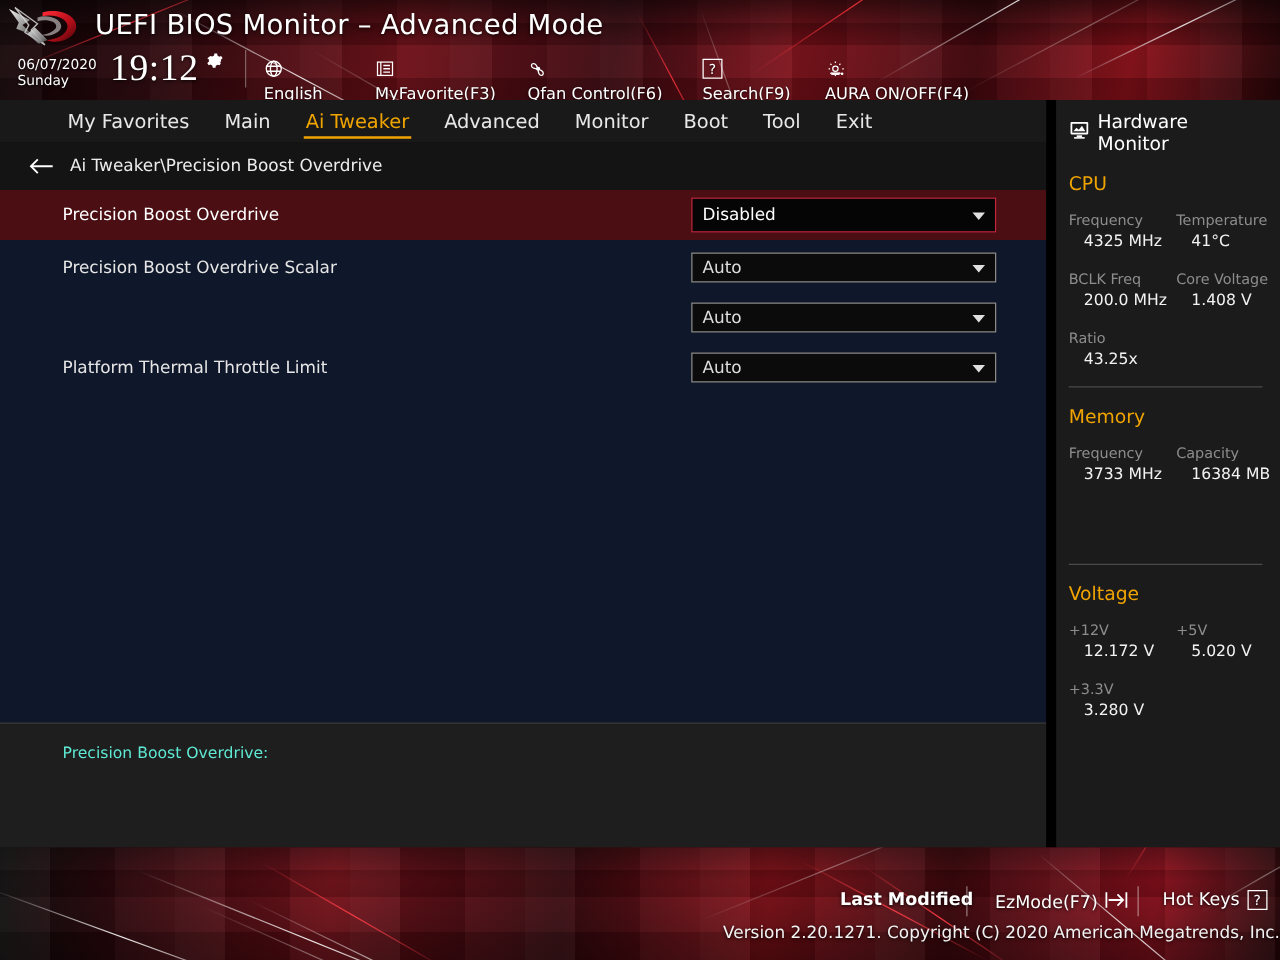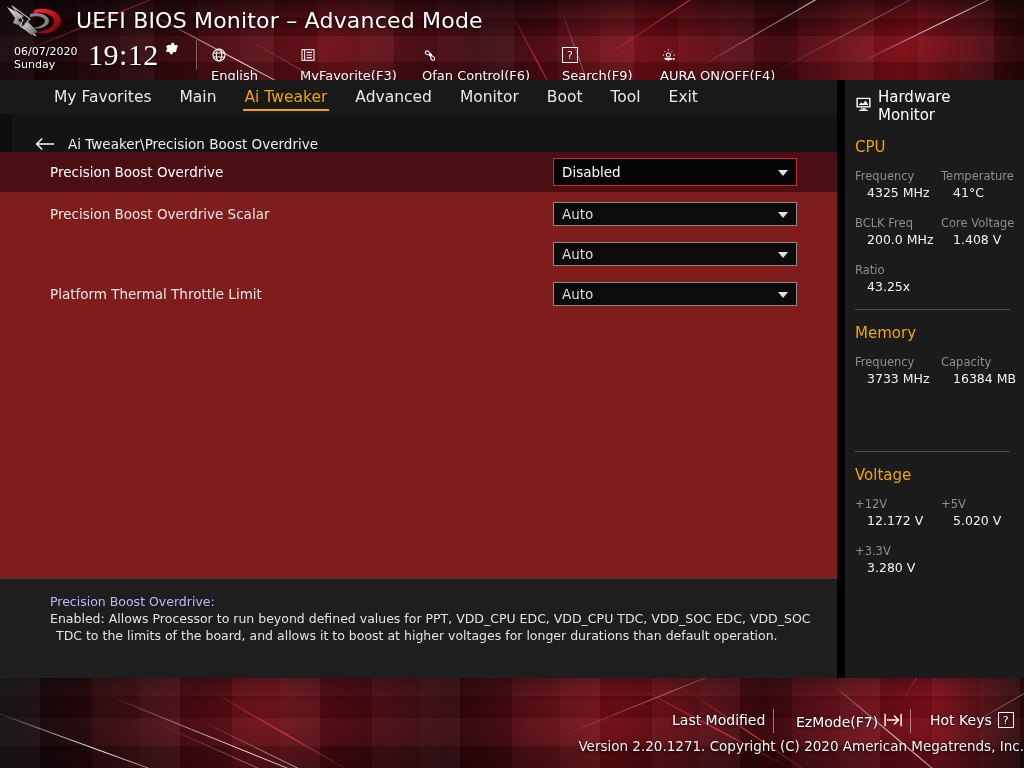--- a/index.html
+++ b/index.html
@@ -140,37 +140,37 @@
     content: "";
     position: absolute;
     left: 12px; right: 12px; bottom: 3px;
     height: 2px;
     background: #f0a400;
   }
 
   
   .crumbbar {
     position: absolute;
-    left: 12px; top: 114px;
+    left: 0; top: 114px;
     width: 837px; height: 38px;
     background: #141414;
     display: flex;
-    align-items: flex-end;
+    align-items: center;
     padding-left: 22px;
     gap: 12px;
   }
   .back-arrow { width: 22px; height: 16px; flex: none; }
   .crumbtext { color: #ededed; font-size: 13.5px; white-space: nowrap; }
 
   
   .main {
     position: absolute;
     left: 0; top: 152px;
     width: 837px; height: 426px;
-    background: #7f1d1d;
+    background: #0f172a;
   }
   .row {
     position: relative;
     height: 40px;
     display: flex;
     align-items: center;
   }
   .row.selected { background: #4a0e13; }
   .row .label {
     position: absolute;
@@ -222,21 +222,21 @@
     background: #1e1e1e;
     border-top: 1px solid #3a3a3a;
     padding: 14px 18px 0 50px;
   }
   .help-ic {
     position: absolute;
     left: 11px; top: 599px;
     width: 26px; height: 26px;
   }
   .help-title {
-    color: #c4b5fd;
+    color: #5eead4;
     font-size: 12.5px;
     line-height: 17px;
   }
   .help-body {
     color: #e3e3e3;
     font-size: 12.5px;
     line-height: 17px;
     padding-left: 6px;
     text-indent: -6px;
   }
@@ -545,21 +545,20 @@
 
   </div>
 
   <svg class="help-ic" viewBox="0 0 26 26" fill="none" stroke="#cfcfcf" stroke-width="1.3">
     <circle cx="13" cy="13" r="11"></circle>
     <circle cx="13" cy="7.6" r="1.25" fill="#cfcfcf" stroke="none"></circle>
     <path d="M13 11v8" stroke-width="1.6"></path>
   </svg>
   <div class="helpbar">
     <div class="help-title">Precision Boost Overdrive:</div>
-    <div class="help-body">Enabled: Allows Processor to run beyond defined values for PPT, VDD_CPU EDC, VDD_CPU TDC, VDD_SOC EDC, VDD_SOC TDC to the limits of the board, and allows it to boost at higher voltages for longer durations than default operation.</div>
   </div>
 
   <div class="sidegap"></div>
   <div class="sidebar">
 
     <div class="hw-head">
       <span>
         <svg width="17" height="16" viewBox="0 0 24 22" fill="#ffffff">
           <rect x="2" y="2" width="20" height="14" rx="1.2"></rect>
           <rect x="4" y="4" width="16" height="10" fill="#1b1b1b"></rect>
@@ -644,21 +643,21 @@
       <i style="left:200px; top:42px;  width:330px; transform:rotate(26deg);"></i>
       <i class="red" style="left:210px; top:12px; width:170px; transform:rotate(30deg);"></i>
       <i class="red" style="left:640px; top:10px; width:170px; transform:rotate(28deg);"></i>
       <i class="red" style="left:690px; top:14px; width:150px; transform:rotate(34deg);"></i>
       <i class="dim" style="left:560px; top:58px; width:220px; transform:rotate(-22deg);"></i>
       <i class="red" style="left:900px; top:26px; width:130px; transform:rotate(-58deg);"></i>
       <i style="left:830px; top:4px;   width:200px; transform:rotate(40deg);"></i>
       <i class="dim" style="left:960px; top:52px; width:120px; transform:rotate(-30deg);"></i>
     </div>
 
-    <div class="foot-item" style="left:672px;">
+    <div class="foot-item" style="left:672px;font-weight:bold;">
       <span>Last Modified</span>
     </div>
     <div class="foot-sep" style="left:773px;"></div>
 
     <div class="foot-item" style="left:796px;">
       <span>EzMode(F7)</span>
       <span>
         <svg width="20" height="16" viewBox="0 0 22 18" fill="none" stroke="#fff" stroke-width="1.6">
           <path d="M1 2v14"></path>
           <path d="M3 9h12"></path>

